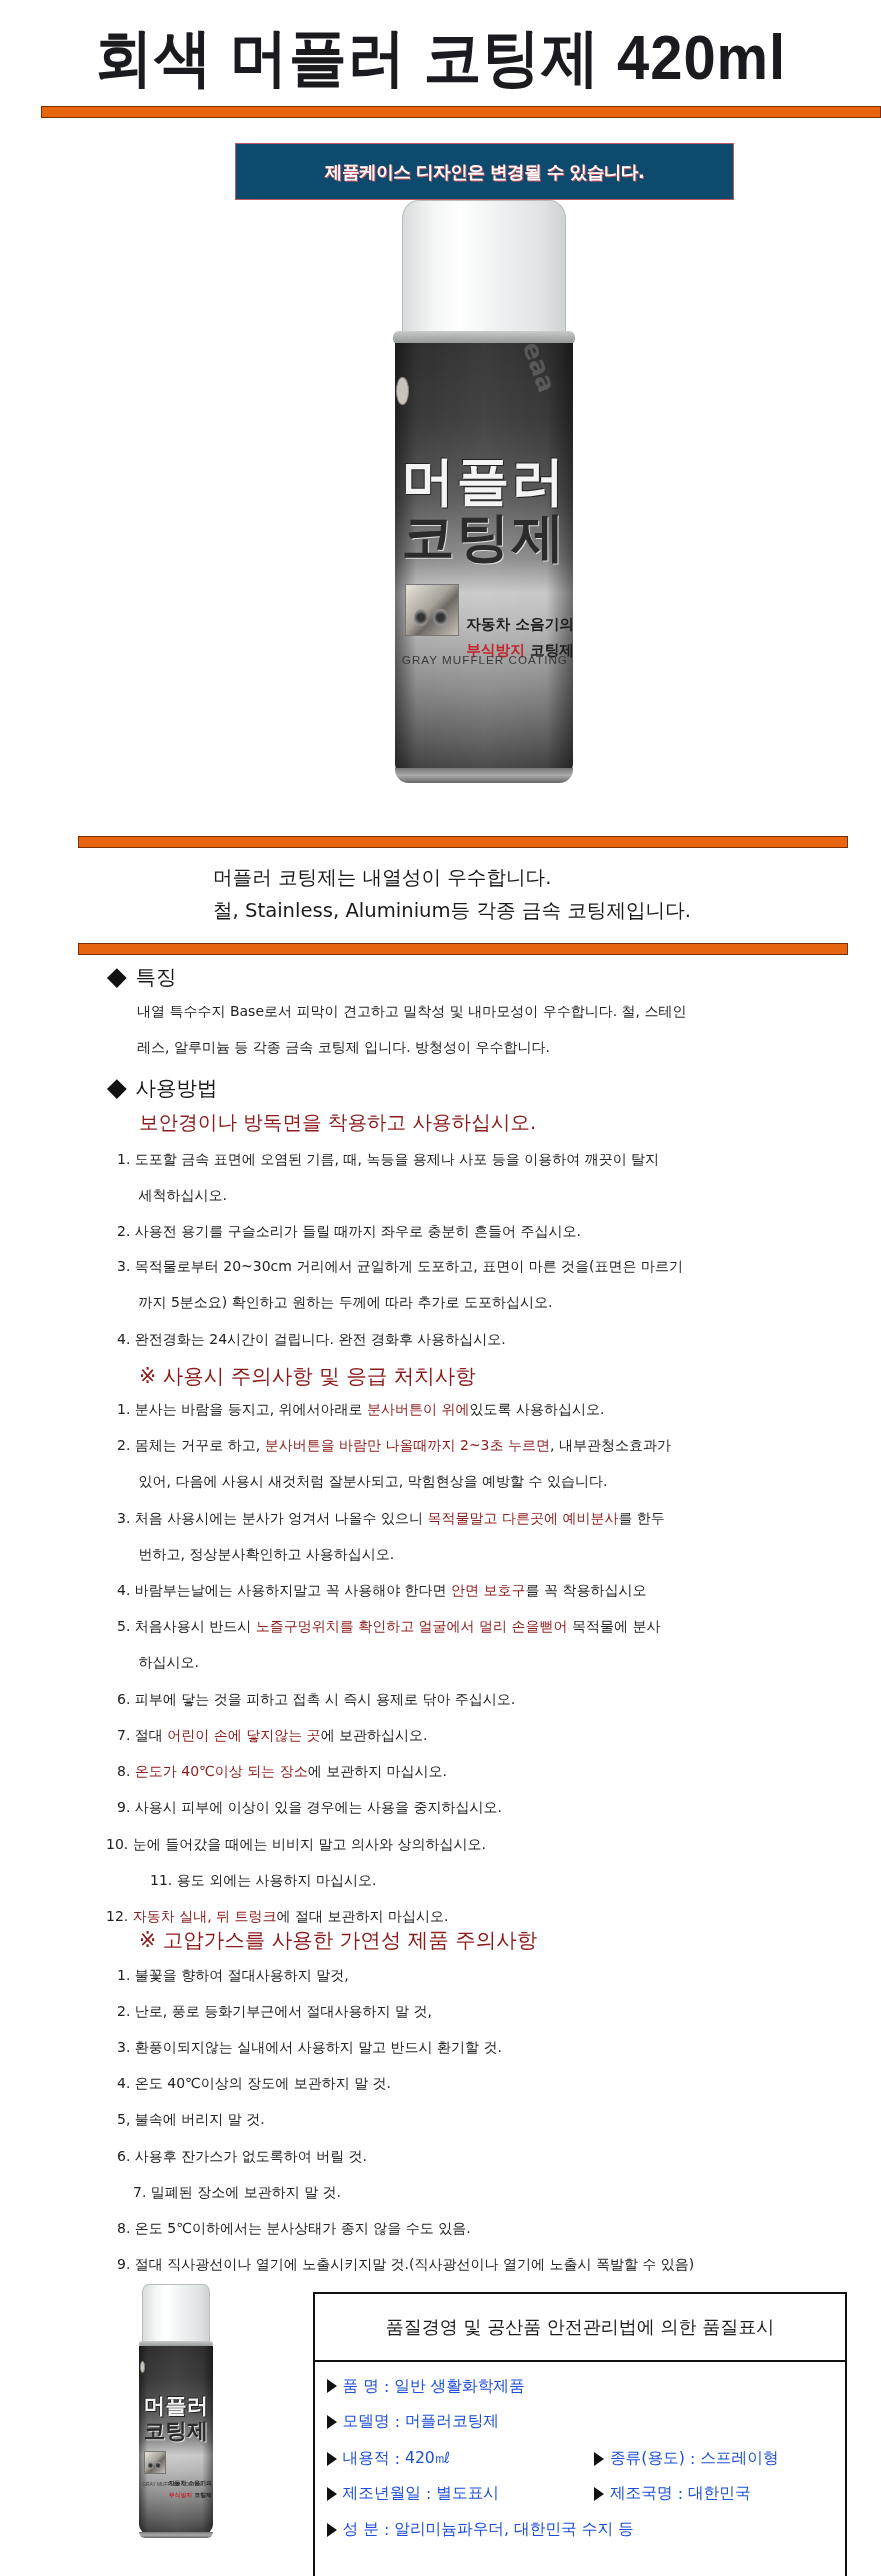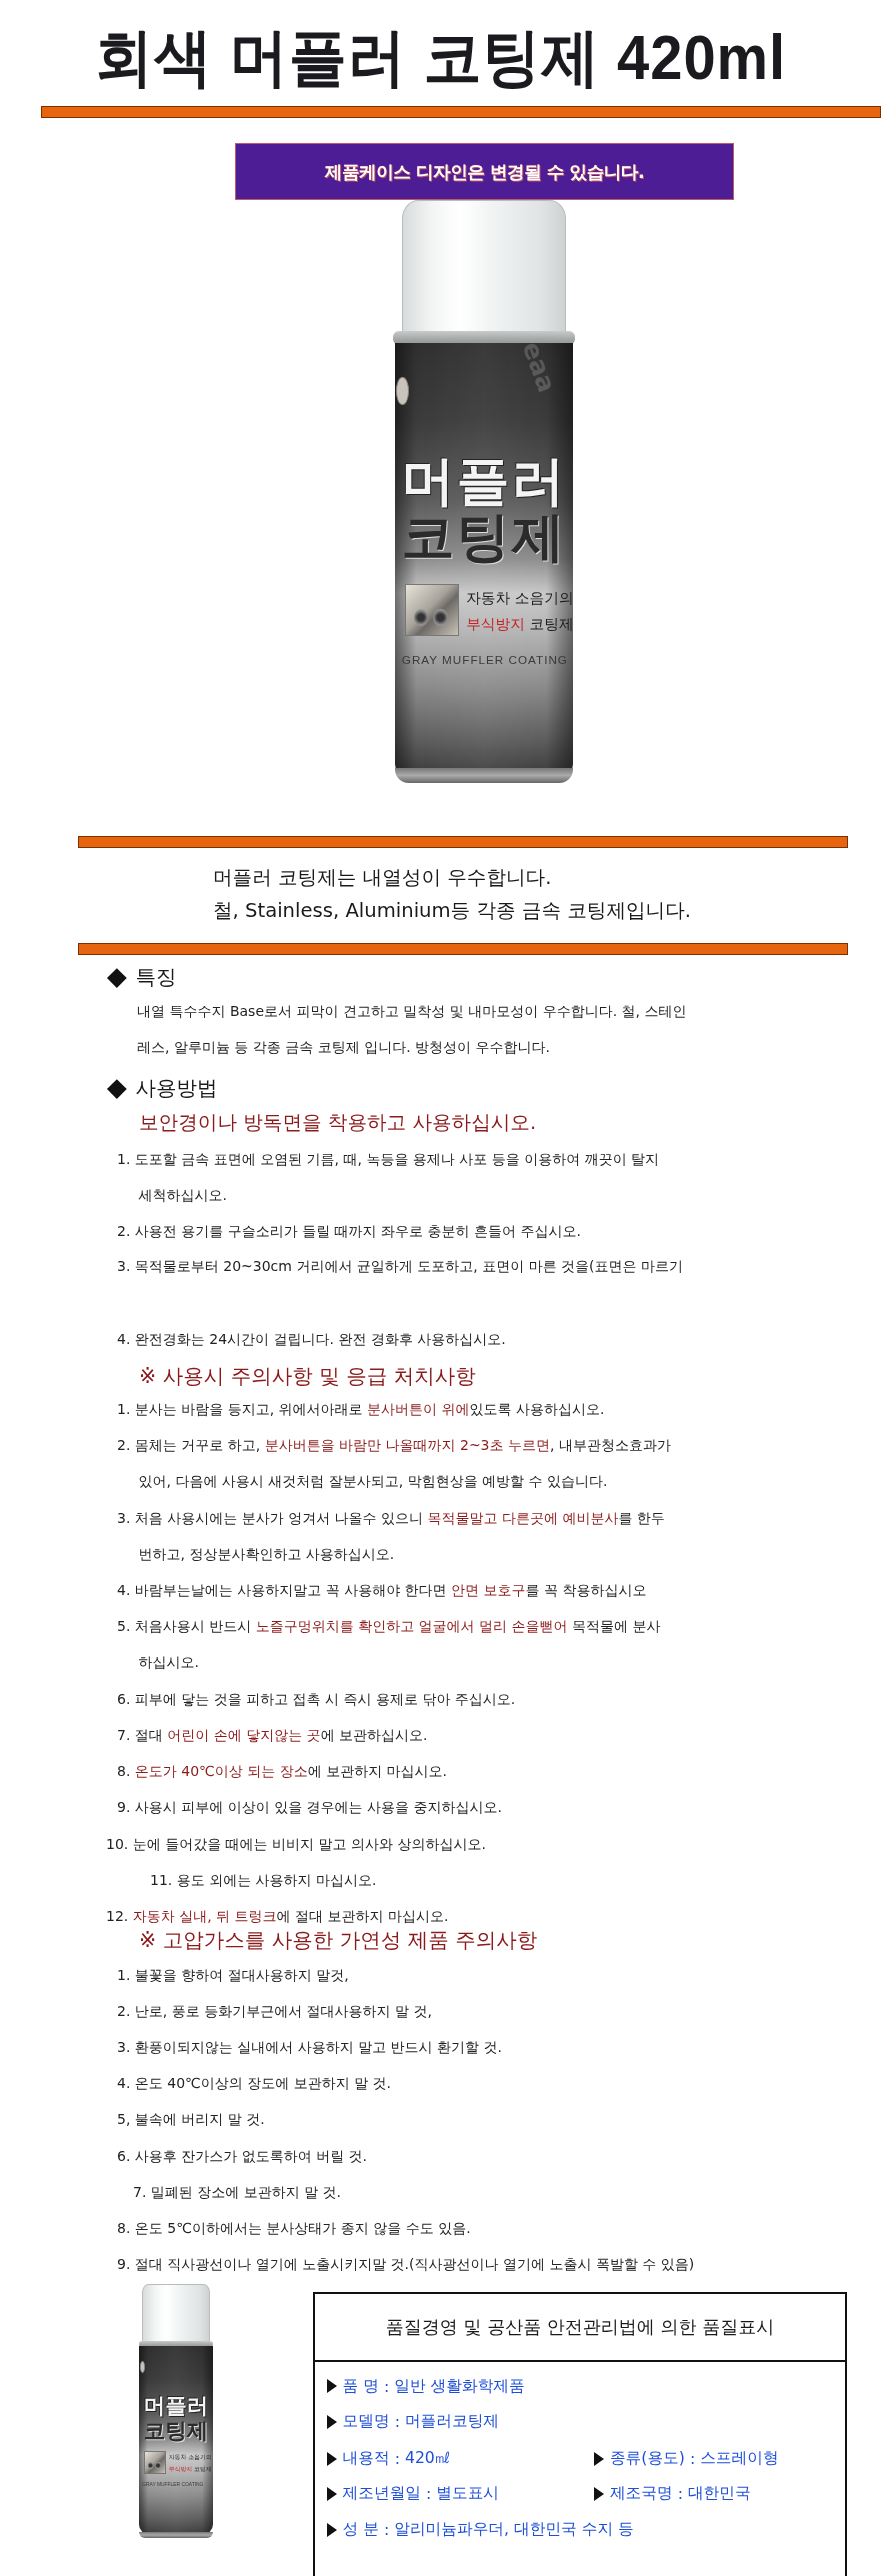--- a/index.html
+++ b/index.html
@@ -17,21 +17,21 @@
     font-weight: 700; font-size: 63px; line-height: 70px; letter-spacing: 1px;
     color: #1b1b1f; transform: scaleX(0.92); transform-origin: center;
   }
   .orange-bar {
     position: absolute; background: #E8650F; border: 1px solid #7a3000;
   }
 
   
   .notice-banner {
     position: absolute; left: 235px; top: 143px; width: 499px; height: 57px;
-    background: #4c1d95; border: 1px solid #c25a63;
+    background: #0c4a6e; border: 1px solid #c25a63;
     display: flex; align-items: center; justify-content: center;
   }
   .notice-banner span {
     color: #ffffff; font-weight: 700; font-size: 17.6px;
     text-shadow: 0 0 1px #b04450, 1px 1px 0 #c45560;
     letter-spacing: -0.5px;
   }
 
   
   .can { position: absolute; }
@@ -78,21 +78,21 @@
     background: linear-gradient(135deg, #e9e4da 0%, #a9a49b 45%, #6d6a66 60%, #c9c3b8 100%);
     border: 1px solid #777;
   }
   .can .mini-photo::before, .can .mini-photo::after {
     content: ""; position: absolute; bottom: 18%; width: 28%; height: 34%;
     border-radius: 50%; background: radial-gradient(circle, #333 30%, #888 60%, #bbb 100%);
   }
   .can .mini-photo::before { left: 14%; }
   .can .mini-photo::after { left: 52%; }
   .can .sub-1, .can .sub-2 {
-    position: absolute; left: 40%; right: 2%; font-weight: 400; color: #1d1d1d; white-space: nowrap;
+    position: absolute; left: 40%; right: 2%; font-weight: 700; color: #1d1d1d; white-space: nowrap; margin-top: 26px;
   }
   .can .sub-1 { top: 57%; }
   .can .sub-2 { top: 63%; }
   .can .sub-2 .red { color: #c4232a; }
   .can .eng {
     position: absolute; left: 4%; right: 2%; top: 72%; white-space: nowrap;
     color: #3a3a3a; letter-spacing: 1px; font-family: "Liberation Sans", sans-serif;
   }
   .can .watermark {
     position: absolute; right: 6%; top: 10%; color: rgba(255,255,255,0.18);
@@ -206,20 +206,21 @@
 
 <div class="list-item" style="left:117px; top:1141px;">
   <span>1.</span> <span>도포할 금속 표면에 오염된 기름, 때, 녹등을 용제나 사포 등을 이용하여 깨끗이 탈지</span>
   <span class="cont">세척하십시오.</span>
 </div>
 <div class="list-item" style="left:117px; top:1213px;">
   <span>2.</span> <span>사용전 용기를 구슬소리가 들릴 때까지 좌우로 충분히 흔들어 주십시오.</span>
 </div>
 <div class="list-item" style="left:117px; top:1248px;">
   <span>3.</span> <span>목적물로부터 20~30cm 거리에서 균일하게 도포하고, 표면이 마른 것을(표면은 마르기</span>
+  <span class="cont">까지 5분소요) 확인하고 원하는 두께에 따라 추가로 도포하십시오.</span>
 </div>
 <div class="list-item" style="left:117px; top:1321px;">
   <span>4.</span> <span>완전경화는 24시간이 걸립니다. 완전 경화후 사용하십시오.</span>
 </div>
 
 <div class="red-heading" style="top:1363px;">※ 사용시 주의사항 및 응급 처치사항</div>
 <div id="precautions-list">
     <div class="list-item" style="left: 117px; top: 1391px;"><span>1.</span> <span>분사는 바람을 등지고, 위에서아래로 </span><span class="hl">분사버튼이 위에</span><span>있도록 사용하십시오.</span></div>
     <div class="list-item" style="left: 117px; top: 1427px;"><span>2.</span> <span>몸체는 거꾸로 하고, </span><span class="hl">분사버튼을 바람만 나올때까지 2~3초 누르면</span><span>, 내부관청소효과가</span><span class="cont">있어, 다음에 사용시 새것처럼 잘분사되고, 막힘현상을 예방할 수 있습니다.</span></div>
     <div class="list-item" style="left: 117px; top: 1500px;"><span>3.</span> <span>처음 사용시에는 분사가 엉겨서 나올수 있으니 </span><span class="hl">목적물말고 다른곳에 예비분사</span><span>를 한두</span><span class="cont">번하고, 정상분사확인하고 사용하십시오.</span></div>

